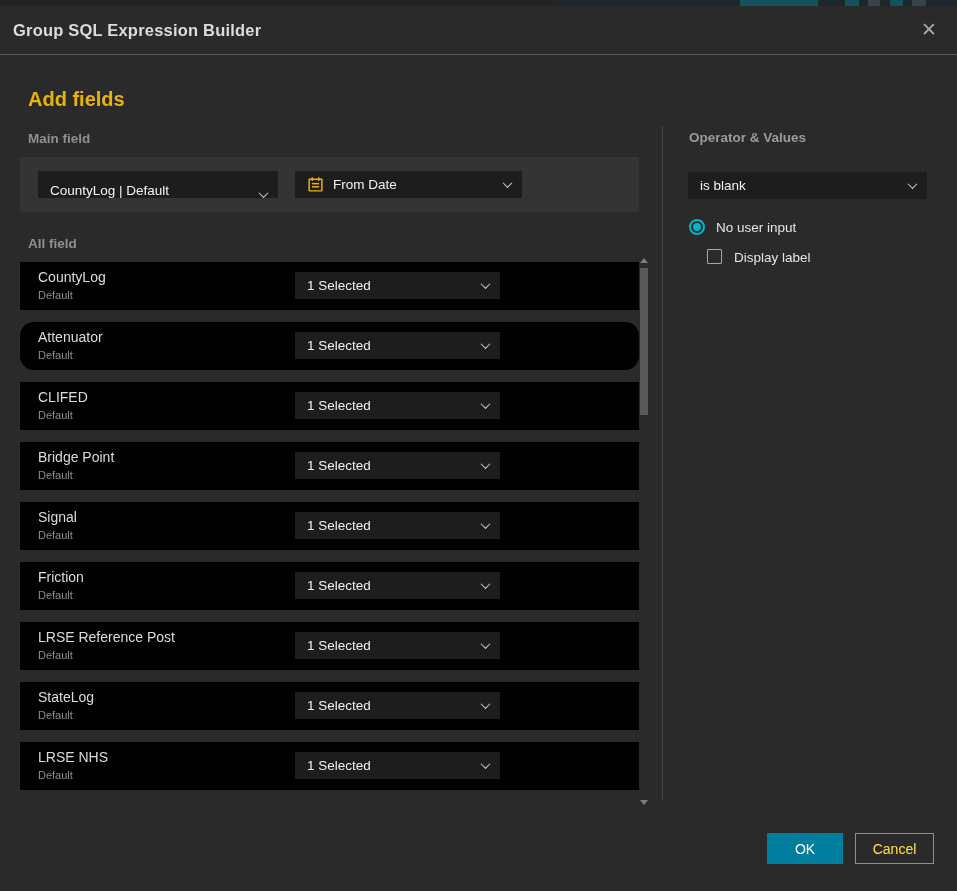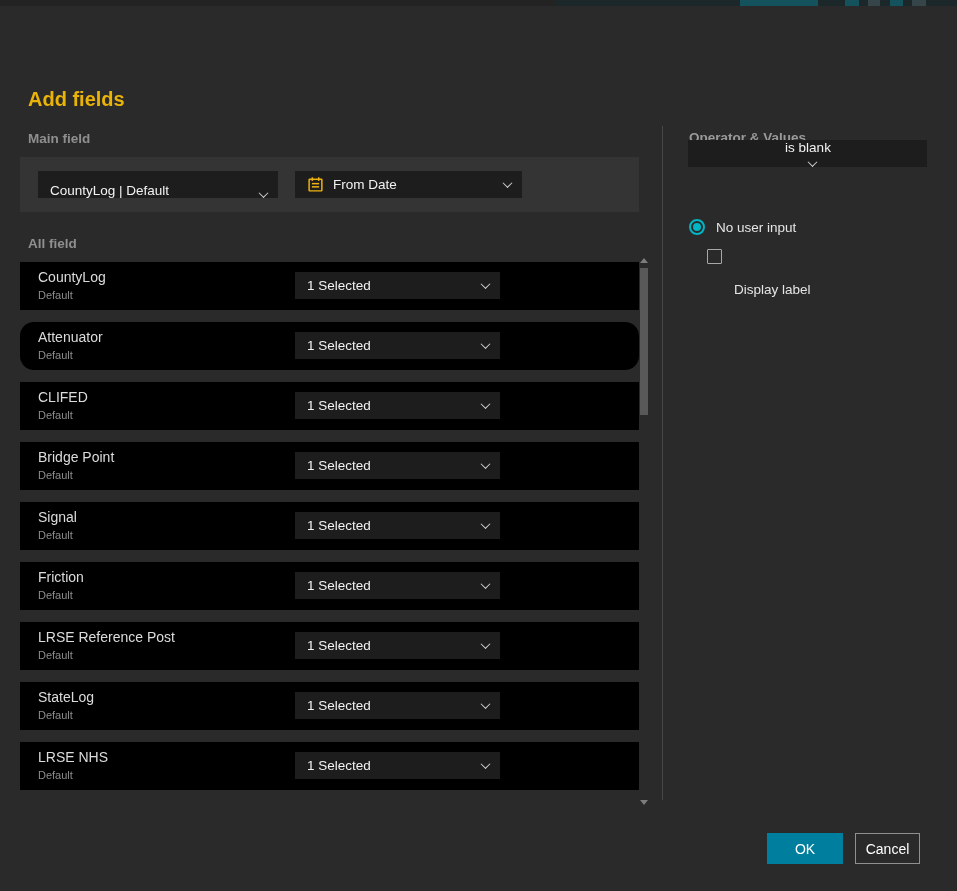--- a/index.html
+++ b/index.html
@@ -69,36 +69,40 @@
   .checkbox {
     position:absolute; left:707px; top:249px; width:15px; height:15px;
     border:1.5px solid #a8a8a8; border-radius:1px; box-sizing:border-box; background:transparent; cursor:pointer;
   }
   .opt-label { position:absolute; font-size:13.5px; color:#e5e5e5; }
 
   
   .btn { position:absolute; top:833px; height:31px; box-sizing:border-box; font-size:14px;
          display:flex; align-items:center; justify-content:center; cursor:pointer; }
   .btn-ok     { left:767px; width:76px; background:#007e9d; color:#ffffff; }
-  .btn-cancel { left:855px; width:65px; background:transparent; border:1px solid #8f8f8f; color:#ffffff; }
+  .btn-cancel { left:855px; width:79px; background:transparent; border:1px solid #8f8f8f; color:#fde047; }
 </style>
 </head>
 <body>
 
 <div class="stage">
 
   <div class="app-strip">
     <div class="dk" style="left:555px; width:402px;"></div>
     <div class="teal" style="left:740px; width:78px;"></div>
     <div class="teal" style="left:845px; width:14px;"></div>
     <div class="gry" style="left:868px; width:12px;"></div>
     <div class="teal" style="left:890px; width:13px;"></div>
     <div class="gry" style="left:912px; width:14px;"></div>
   </div>
 
+  <div class="dlg-header">
+    <span class="dlg-title">Group SQL Expression Builder</span>
+    <span class="close-x">✕</span>
+  </div>
 
   <div class="sec-heading" style="left:28px; top:88px;">Add fields</div>
   <div class="sub-label" style="left:28px; top:131px;">Main field</div>
 
   <div class="main-panel">
     <div class="dd" style="left:18px; top:14px; width:240px;align-items:flex-end;">
       <span class="dd-text">CountyLog | Default</span>
       <span class="chev"></span>
     </div>
     <div class="dd" style="left:275px; top:14px; width:227px;">
@@ -194,27 +198,27 @@
   <div class="sb-track">
     <div class="sb-arrow sb-up"></div>
     <div class="sb-thumb"></div>
     <div class="sb-arrow sb-down"></div>
   </div>
 
   <div class="v-divider"></div>
 
   <div class="sub-label" style="left:689px; top:130px; color:#9a9a9a;">Operator &amp; Values</div>
 
-  <div class="dd" style="left:688px; top:140px; width:239px;flex-direction:column;">
+  <div class="dd" style="left:688px; top:172px; width:239px;">
     <span class="dd-text">is blank</span>
     <span class="chev"></span>
   </div>
 
   <span class="radio"></span>
   <span class="opt-label" style="left:716px; top:220px;">No user input</span>
 
   <span class="checkbox"></span>
-  <span class="opt-label" style="left:734px; top:250px;margin-top:32px;">Display label</span>
+  <span class="opt-label" style="left:734px; top:250px;">Display label</span>
 
   <div class="btn btn-ok">OK</div>
   <div class="btn btn-cancel">Cancel</div>
 
 </div>
 
 </body></html>

